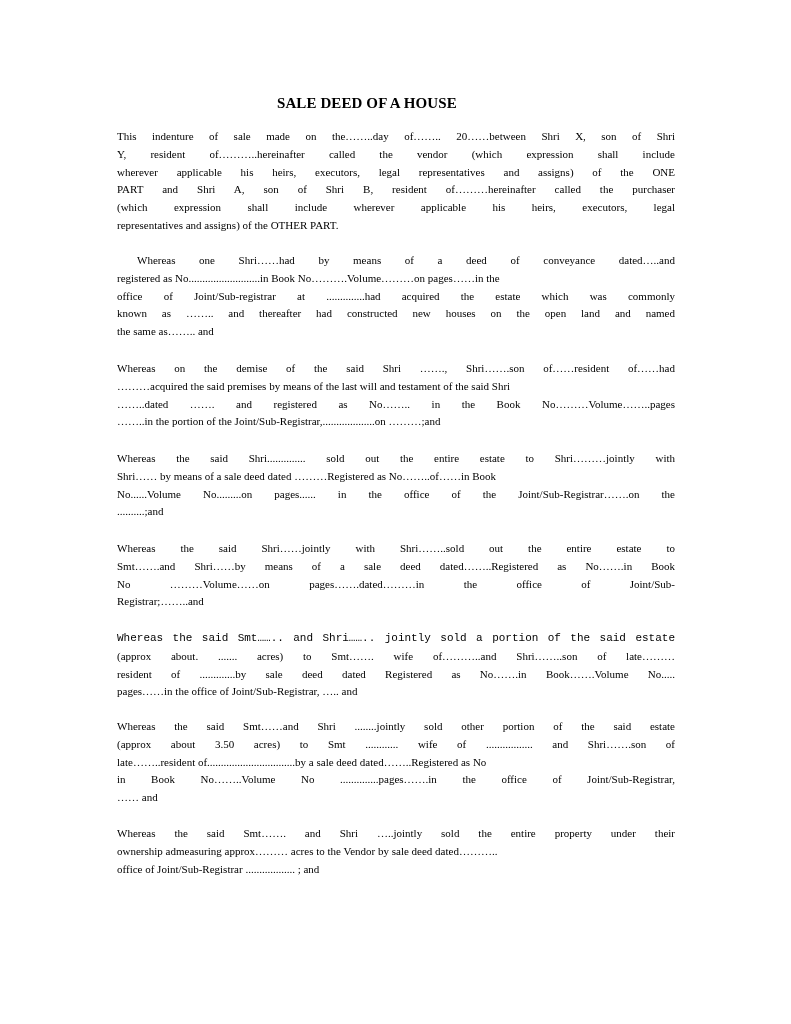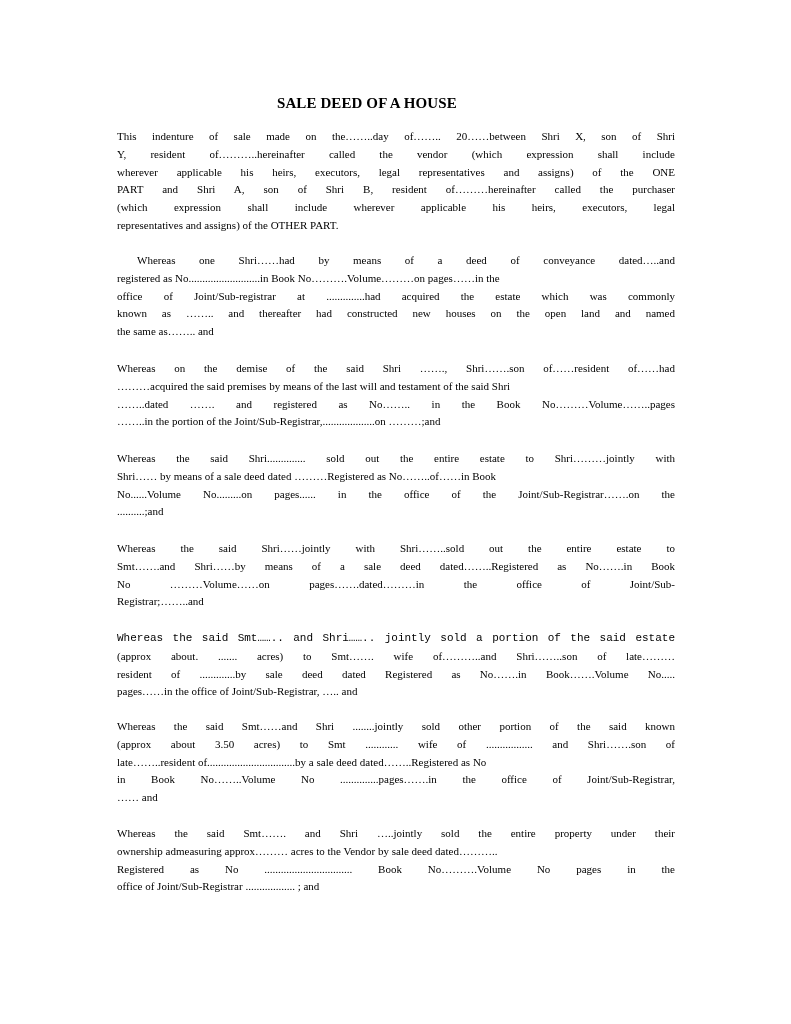--- a/index.html
+++ b/index.html
@@ -57,26 +57,25 @@
   </div>
 
   <div class="para" style="top:630px">
     <span class="line" style="white-space: normal; font-family: Liberation Mono, monospace;">Whereas the said  Smt…….. and  Shri…….. jointly sold  a portion of the said estate</span>
     <span class="line" style="white-space: normal;">(approx about. ....... acres) to Smt……. wife of………..and Shri……..son of late………</span>
     <span class="line" style="white-space: normal;">resident of .............by sale deed dated Registered as No…….in Book…….Volume No.....</span>
     <span class="line last" style="white-space: normal;">pages……in the office of Joint/Sub-Registrar, ….. and</span>
   </div>
 
   <div class="para" style="top:718px">
-    <span class="line" style="white-space: normal;">Whereas the said Smt……and Shri ........jointly sold other portion of the said known</span>
+    <span class="line" style="white-space: normal;">Whereas the said Smt……and Shri ........jointly sold other portion of the said estate</span>
     <span class="line" style="white-space: normal;">(approx about 3.50 acres) to Smt ............ wife of ................. and Shri…….son of</span>
     <span class="line nj" style="white-space: normal;">late……..resident of................................by a sale deed dated……..Registered  as  No</span>
     <span class="line" style="white-space: normal;">in Book No……..Volume No ..............pages…….in the office of Joint/Sub-Registrar,</span>
     <span class="line last" style="white-space: normal;">…… and</span>
   </div>
 
   <div class="para" style="top:825px">
     <span class="line" style="white-space: normal;">Whereas the  said Smt……. and  Shri …..jointly sold the entire property under their</span>
     <span class="line nj" style="white-space: normal;">ownership admeasuring approx……… acres to the Vendor by sale deed dated………..</span>
-    <span class="line" style="white-space: normal;">Registered as No ................................ Book No……….Volume No pages in the</span>
     <span class="line last" style="white-space: normal;">office of Joint/Sub-Registrar .................. ; and</span>
   </div>
 </div>
 
 </body></html>

